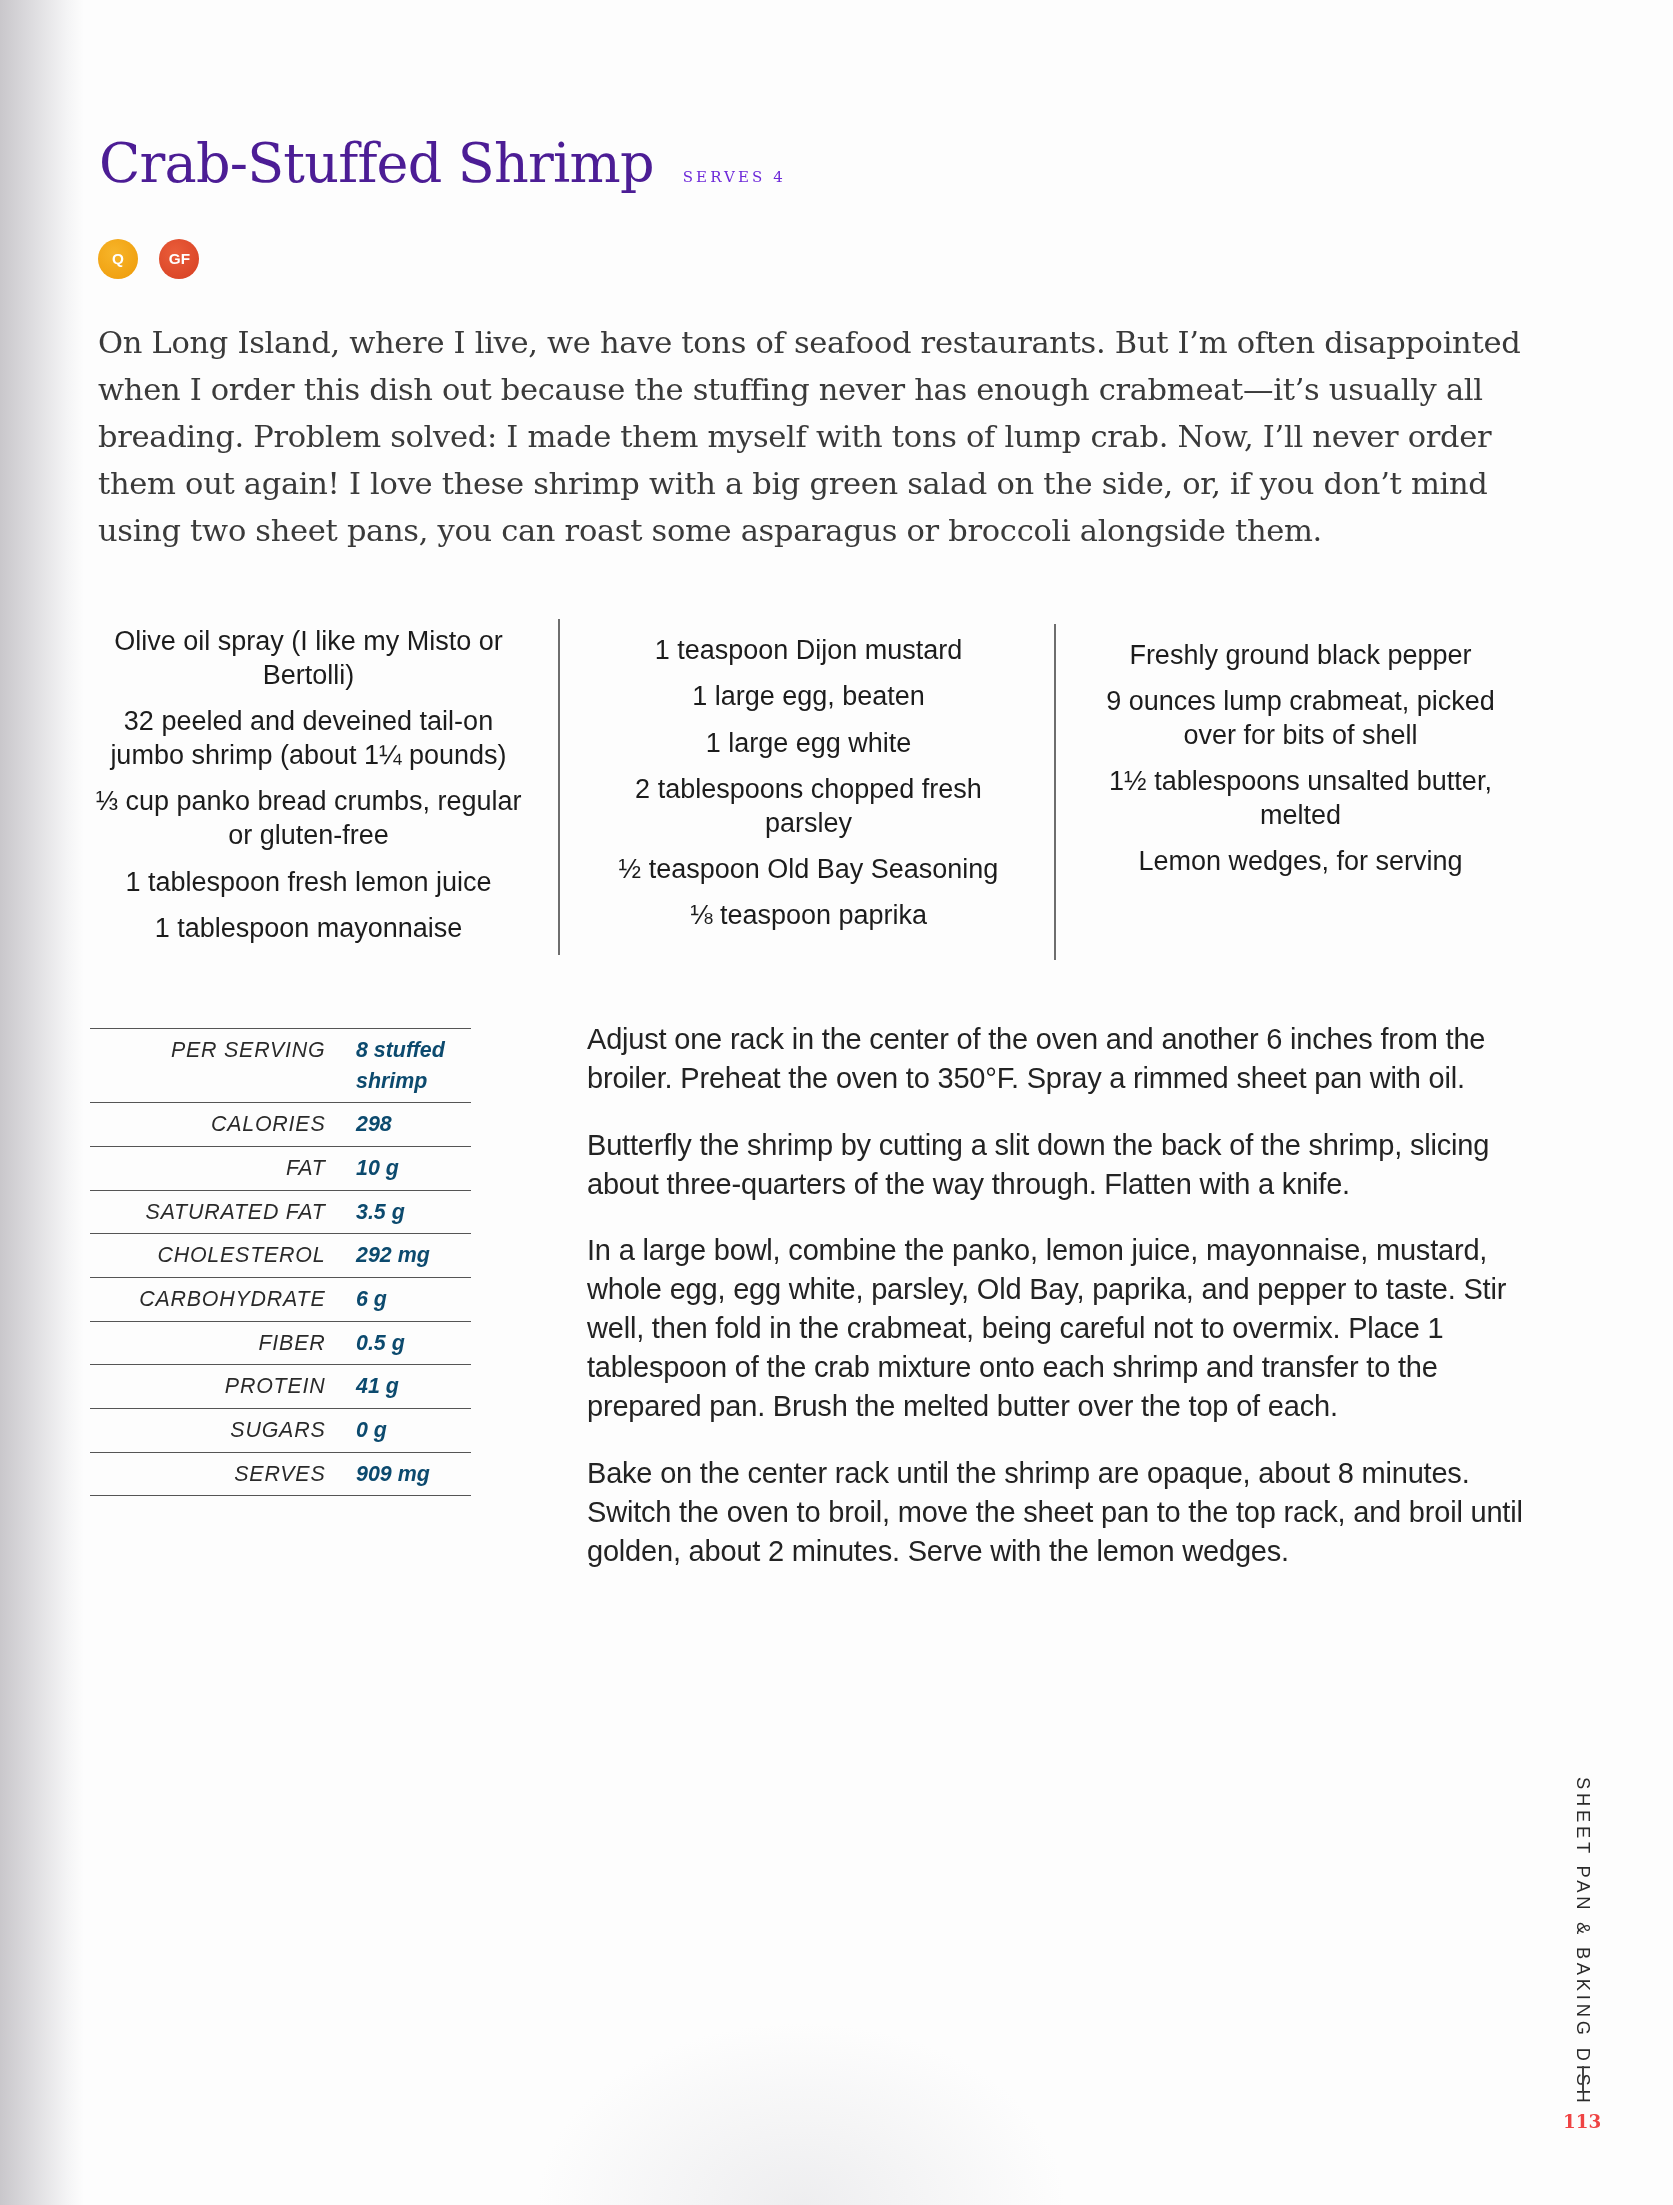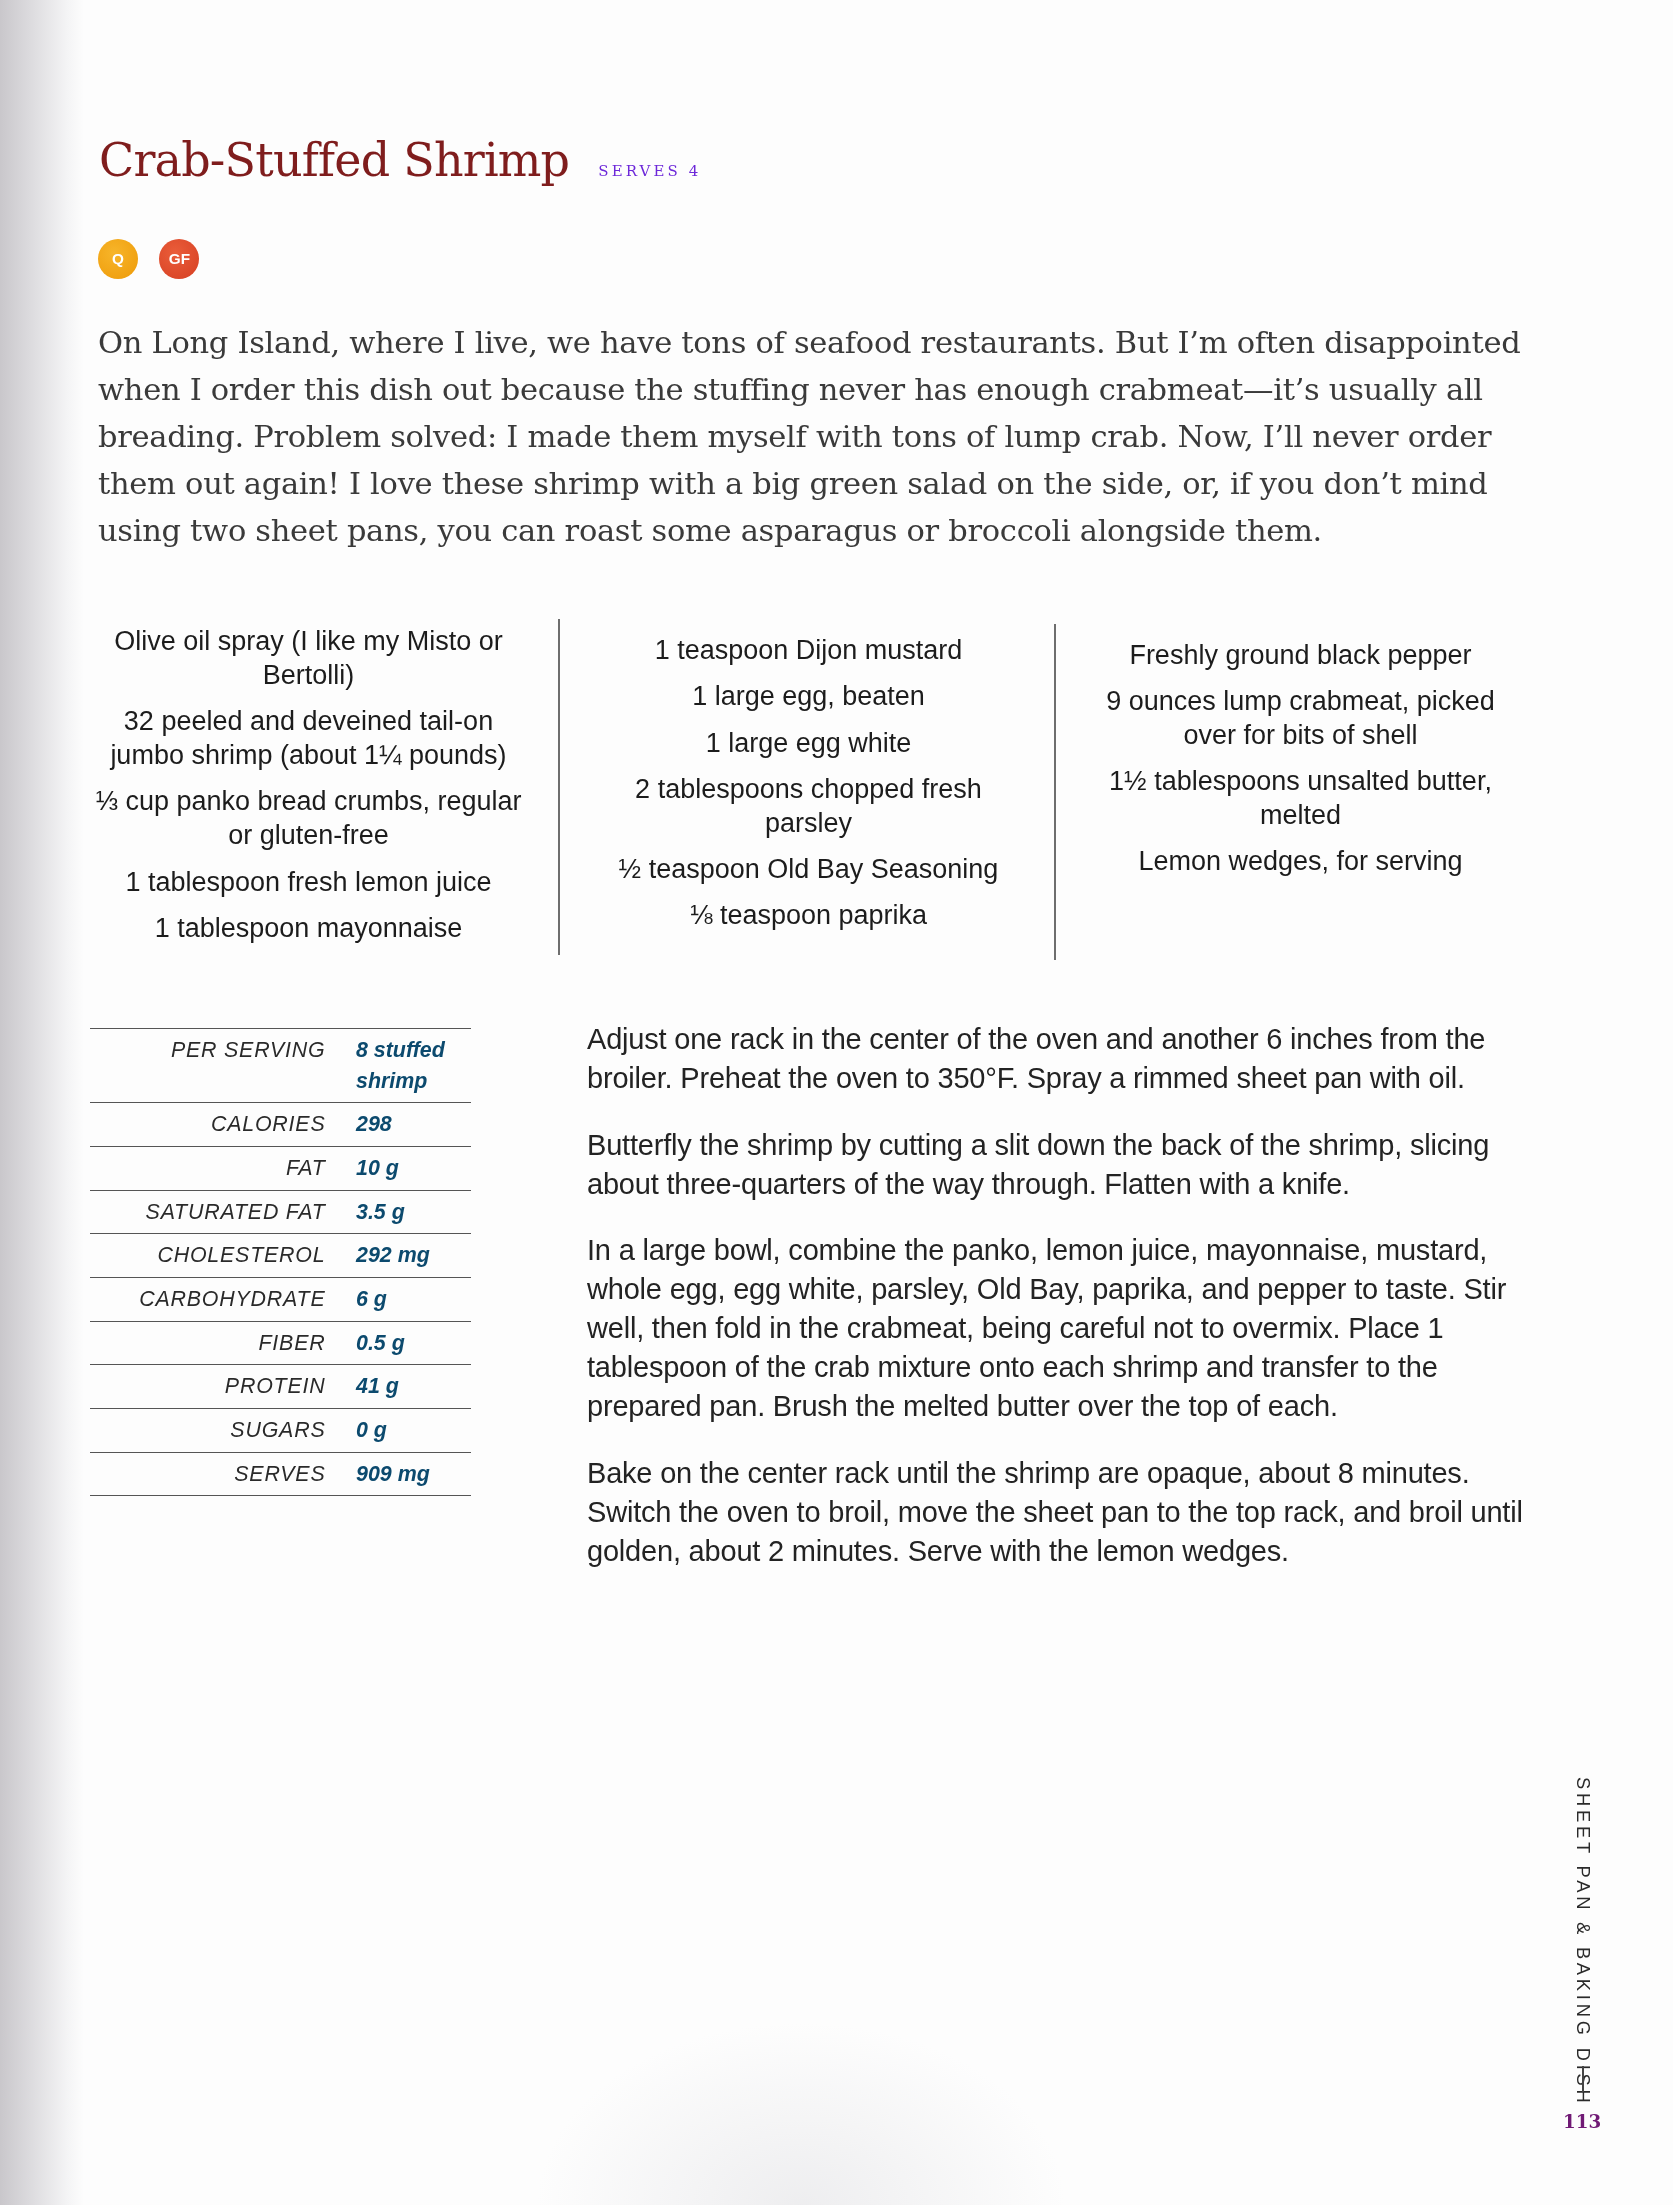--- a/index.html
+++ b/index.html
@@ -13,21 +13,21 @@
       background: linear-gradient(to right, #c9c7cb 0%, #dedde0 40%, #f4f4f5 80%, rgba(253,253,253,0) 100%);
     }
     .bottom-shade {
       position: absolute; left: 534px; top: 2021px; width: 534px; height: 185px;
       background: radial-gradient(ellipse at center bottom, rgba(225,225,228,0.55) 0%, rgba(253,253,253,0) 70%);
     }
     .serif { font-family: "DejaVu Serif", "Liberation Serif", serif; }
     .sans  { font-family: "Liberation Sans", "DejaVu Sans", sans-serif; }
 
     .title-row { position: absolute; left: 99px; top: 137px; display: flex; align-items: baseline; }
-    .title { font-size: 46px; font-weight: 400; letter-spacing: -0.8px; color: #7f1d1d; line-height: 1; }
+    .title { font-size: 54px; font-weight: 400; letter-spacing: -0.8px; color: #4c1d95; line-height: 1; }
     .serves { margin-left: 29px; font-size: 15px; font-weight: 400; letter-spacing: 3.1px; color: #6d28d9; }
 
     .badges { position: absolute; left: 98px; top: 239px; display: flex; gap: 21.4px; }
     .badge {
       width: 40px; height: 40px; border-radius: 50%;
       display: flex; align-items: center; justify-content: center;
       color: #fff; font-weight: 700; font-size: 15.3px;
     }
 
     .intro {
@@ -48,21 +48,21 @@
     .n-value { font-size: 21.4px; font-weight: 700; color: #0c4a6e; line-height: 30.5px; }
 
     .directions { position: absolute; left: 587px; top: 1020px; width: 938px; }
     .directions p { margin: 0 0 27.5px 0; font-size: 29px; line-height: 39px; color: #232323; letter-spacing: -0.2px; }
 
     .running-head {
       position: absolute; left: 1572px; top: 1777px;
       writing-mode: vertical-rl; font-size: 18.3px; letter-spacing: 3.8px; color: #2a2a2a;
     }
     .rh-rule { position: absolute; left: 1582px; top: 2066px; width: 1.5px; height: 26px; background: #444; }
-    .page-number { position: absolute; left: 1563px; top: 2111px; font-size: 18.3px; font-weight: 700; color: #701a75; }
+    .page-number { position: absolute; left: 1563px; top: 2111px; font-size: 18.3px; font-weight: 700; color: #ef4444; }
   </style>
 </head>
 <body>
 
 <div class="page-shadow"></div>
 <div class="bottom-shade"></div>
 
 <div class="title-row">
   <h1 class="title serif" style="margin:0;">Crab-Stuffed Shrimp</h1>
   <span class="serves serif">SERVES 4</span>

